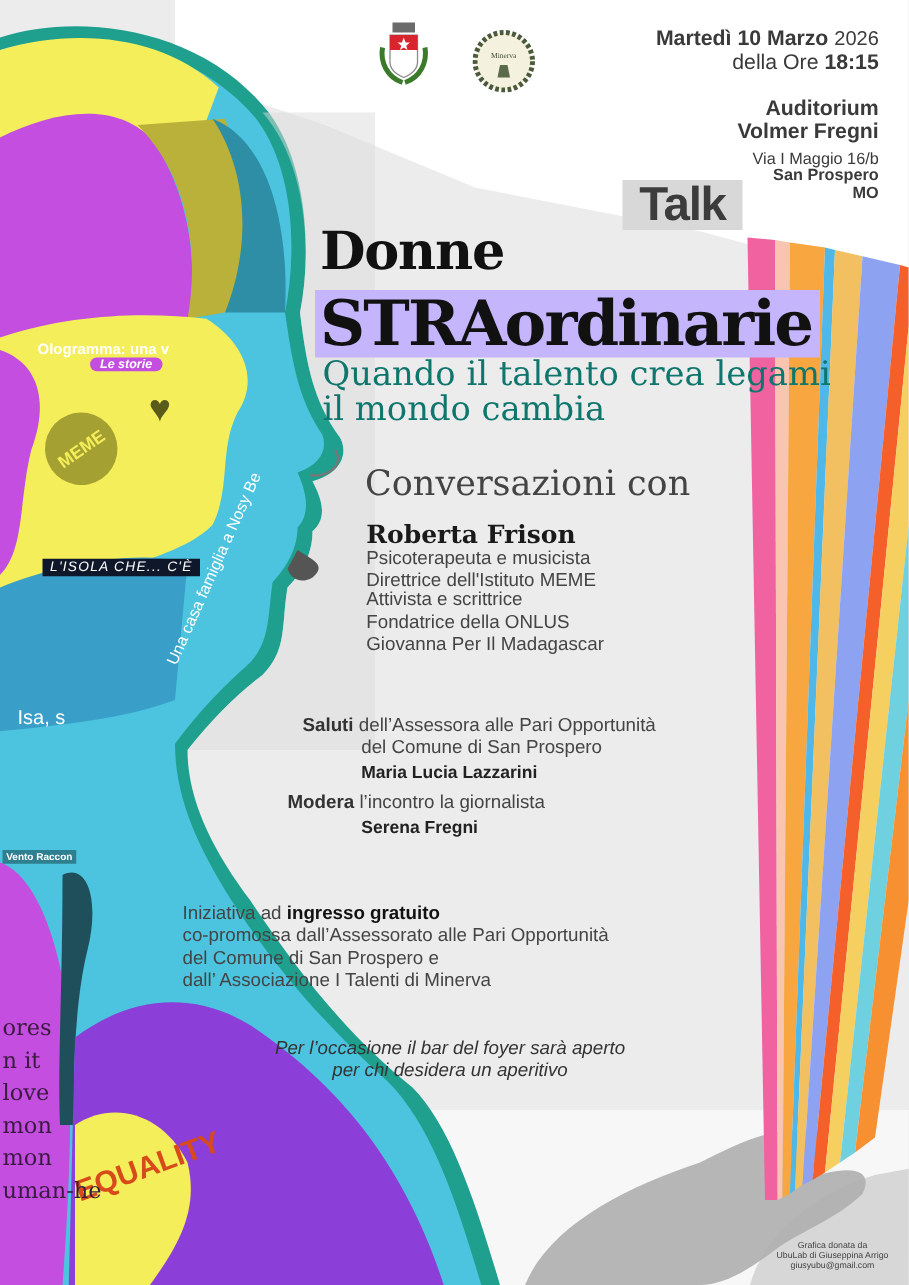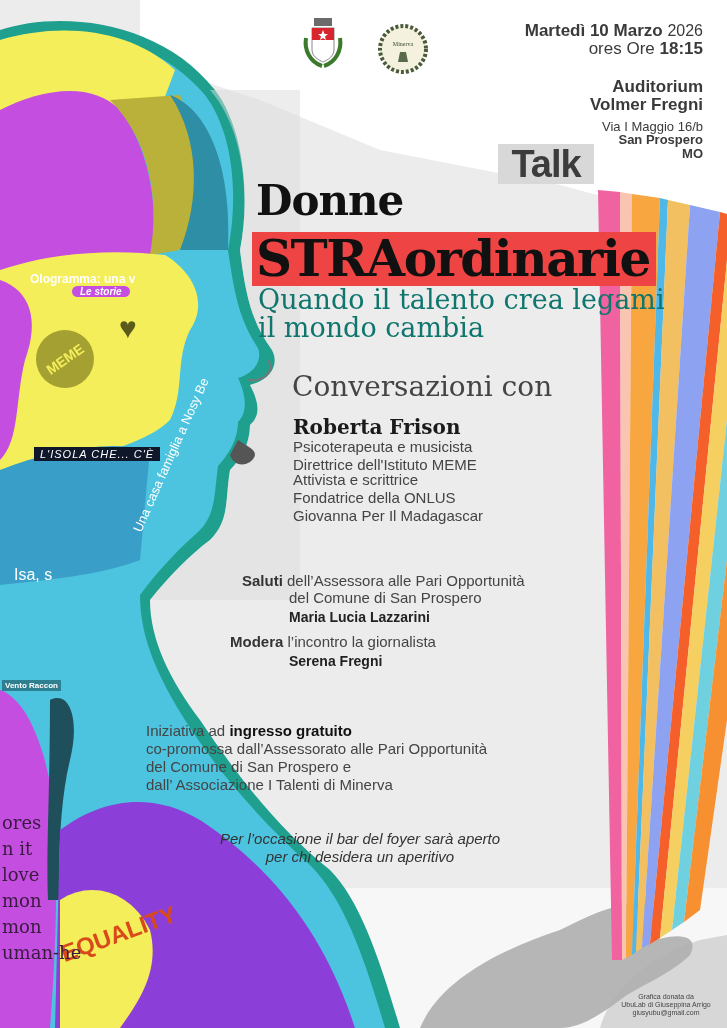--- a/index.html
+++ b/index.html
@@ -12,21 +12,21 @@
   .date-line1 { font-size:17px; font-weight:bold; }
   .date-line1 .yr { font-weight:normal; font-size:16px; }
   .date-line2 { font-size:17px; }
   .date-line2 b { font-size:17px; }
   .venue { right:24px; top:78px; text-align:right; color:#3a3a3a; line-height:1.05; }
   .venue .v1 { font-size:17px; font-weight:bold; }
   .venue .v2 { font-size:13px; margin-top:6px; }
   .venue .v3 { font-size:13px; font-weight:bold; }
   .talk { left:498px; top:144px; width:96px; height:40px; background:#d8d8d8; color:#3c3c3c; font-size:38px; font-weight:bold; line-height:40px; text-align:center; letter-spacing:-1px; }
   .title1 { left:256px; top:172px; font-size:42px; font-weight:bold; color:#111; line-height:58px; letter-spacing:-1px; }
-  .title2-wrap { left:252px; top:232px; background:#ef4444; padding:0 6px 0 4px; }
+  .title2-wrap { left:252px; top:232px; background:#c4b5fd; padding:0 6px 0 4px; }
   .title2 { font-size:50px; font-weight:bold; color:#111; line-height:54px; letter-spacing:-1.5px; }
   .subtitle { left:258px; top:286px; font-size:27px; color:#0f766e; line-height:28px; }
   .conv-head { left:292px; top:370px; font-size:28px; color:#444; }
   .speaker-name { font-size:20px; font-weight:bold; color:#1a1a1a; line-height:22px; }
   .speaker-role { font-size:15px; color:#444; line-height:18px; }
   .sp1 { left:293px; top:416px; }
   .sp2 { left:293px; top:471px; }
   .info { color:#444; font-size:15px; line-height:17px; }
   .info b { color:#333; }
   .saluti { left:242px; top:572px; }
@@ -110,21 +110,21 @@
 <div class="abs" style="left:378px;top:24px;">
   <svg viewBox="0 0 50 50" width="50" height="50">
     <circle cx="25" cy="25" r="23" fill="#f4f2de" stroke="#4a5a3a" stroke-width="4" stroke-dasharray="3 2"></circle>
     <text x="25" y="22" font-size="6" text-anchor="middle" fill="#3a4a2a" font-family="Liberation Serif, serif">Minerva</text>
     <path d="M22,28 L28,28 L30,38 L20,38 Z" fill="#5a6a4a"></path>
   </svg>
 </div>
 
 <div class="abs date-block">
   <div class="date-line1"><span>Martedì 10 Marzo</span> <span class="yr">2026</span></div>
-  <div class="date-line2"><span>ores Ore</span> <b>18:15</b></div>
+  <div class="date-line2"><span>della Ore</span> <b>18:15</b></div>
 </div>
 
 <div class="abs venue">
   <div class="v1">Auditorium</div>
   <div class="v1">Volmer Fregni</div>
   <div class="v2">Via I Maggio 16/b</div>
   <div class="v3">San Prospero</div>
   <div class="v3">MO</div>
 </div>
 

